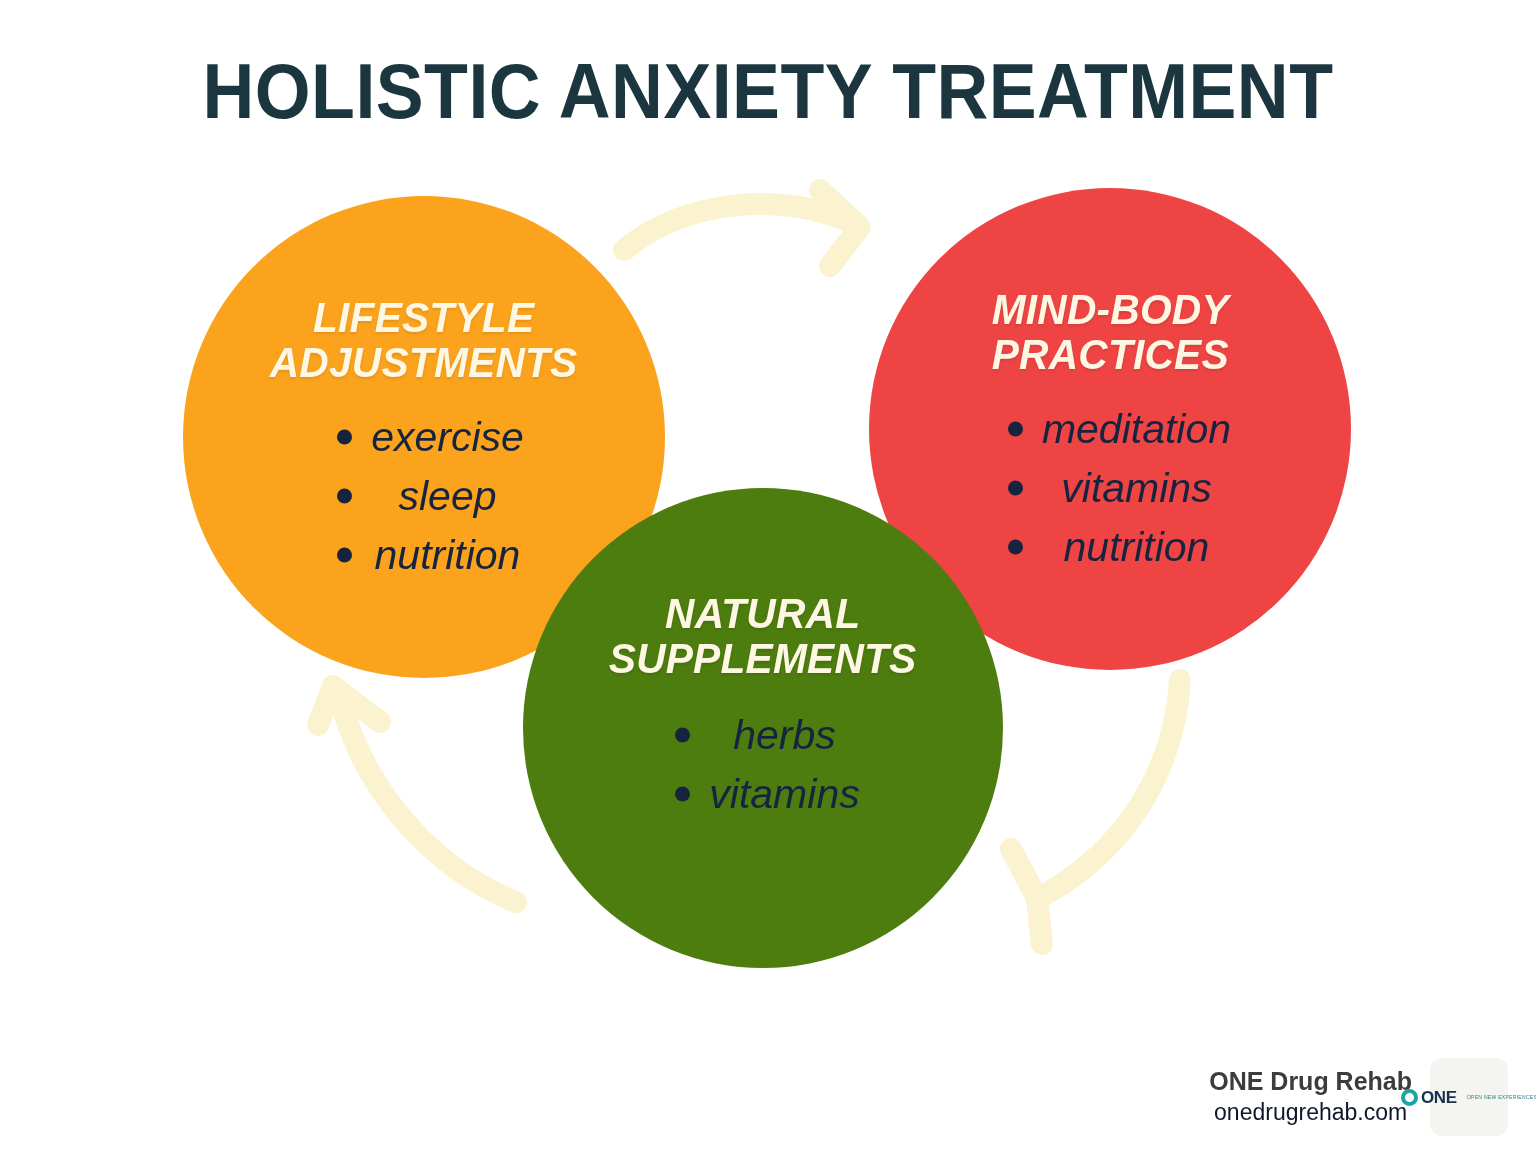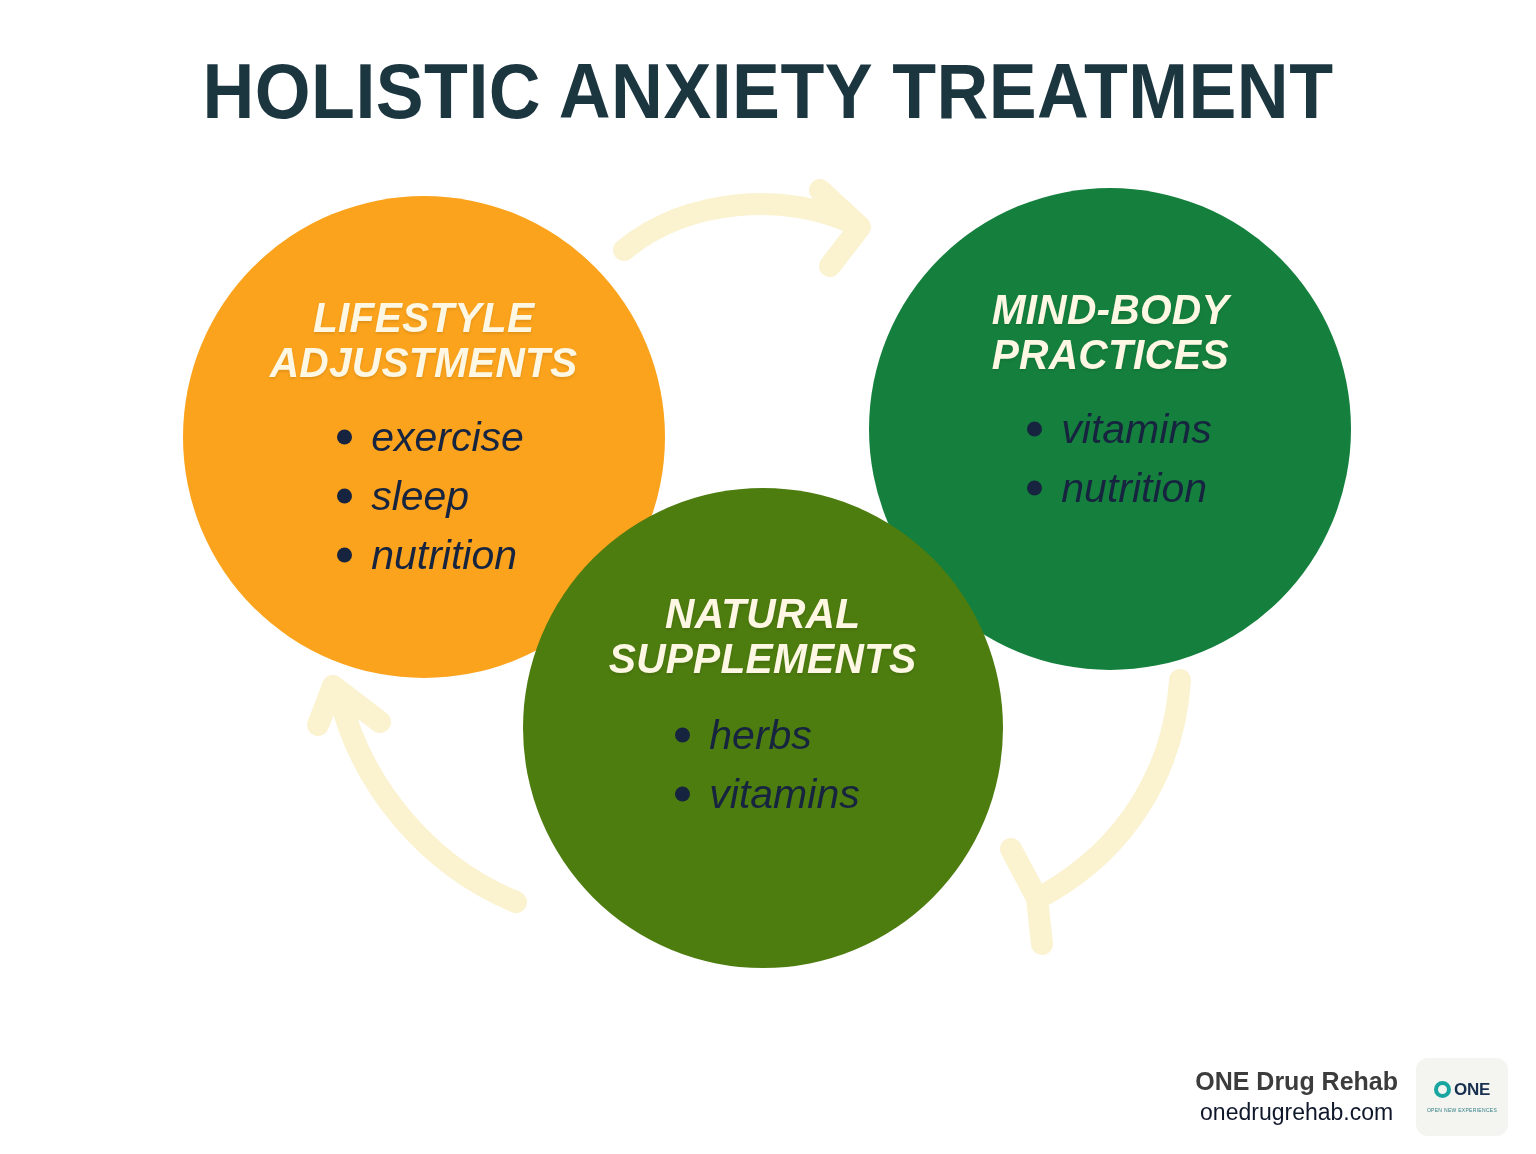--- a/index.html
+++ b/index.html
@@ -70,21 +70,21 @@
     color: #fdf7e4;
     text-shadow: 0 2px 3px rgba(0,0,0,0.10);
     white-space: pre-line;
     transform: scaleX(0.97);
   }
 
   .node-list {
     list-style: none;
     margin: 17px;
     padding: 0;
-    text-align: left;
+    text-align: center;
   }
 
   .node-list li {
     font-family: "Liberation Sans", sans-serif;
     font-weight: 400;
     font-size: 41px;
     line-height: 1.44;
     color: #16243f;
     position: relative;
     padding-left: 38px;
@@ -146,26 +146,26 @@
   }
   #brand-url {
     font-family: "Liberation Sans", sans-serif;
     font-weight: 400;
     font-size: 23px;
     color: #0f172a;
     line-height: 1.3;
     white-space: nowrap;
   }
   #brand-logo-badge {
-    width: 92px;
+    width: 78px;
     height: 78px;
     border-radius: 12px;
     background: #f4f4f0;
     display: flex;
-    flex-direction: column;
+    flex-direction: row;
     align-items: center;
     justify-content: center;
     gap: 10px;
   }
   #brand-logo-row {
     display: flex;
     align-items: center;
     gap: 3px;
   }
   #brand-logo-mark {
@@ -233,24 +233,28 @@
         <span class="bullet"></span>
         <span>sleep</span>
       </li>
       <li>
         <span class="bullet"></span>
         <span>nutrition</span>
       </li>
     </ul>
   </div>
 
-  <div class="node-circle" id="node-mindbody" style="background:#15803d;">
+  <div class="node-circle" id="node-mindbody" style="background:#ef4444;">
     <div class="node-heading">MIND-BODY
 PRACTICES</div>
     <ul class="node-list">
+      <li>
+        <span class="bullet"></span>
+        <span>meditation</span>
+      </li>
       <li>
         <span class="bullet"></span>
         <span>vitamins</span>
       </li>
       <li>
         <span class="bullet"></span>
         <span>nutrition</span>
       </li>
     </ul>
   </div>

